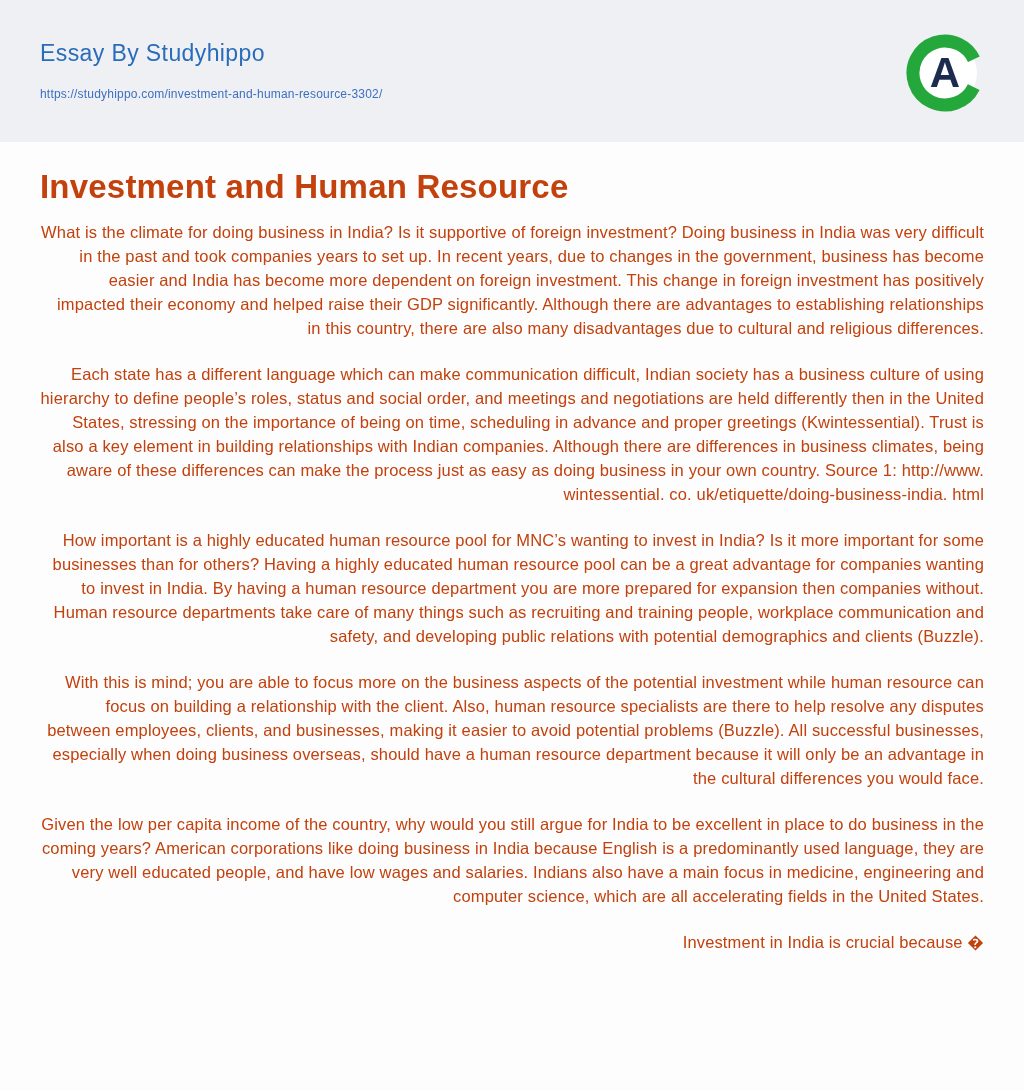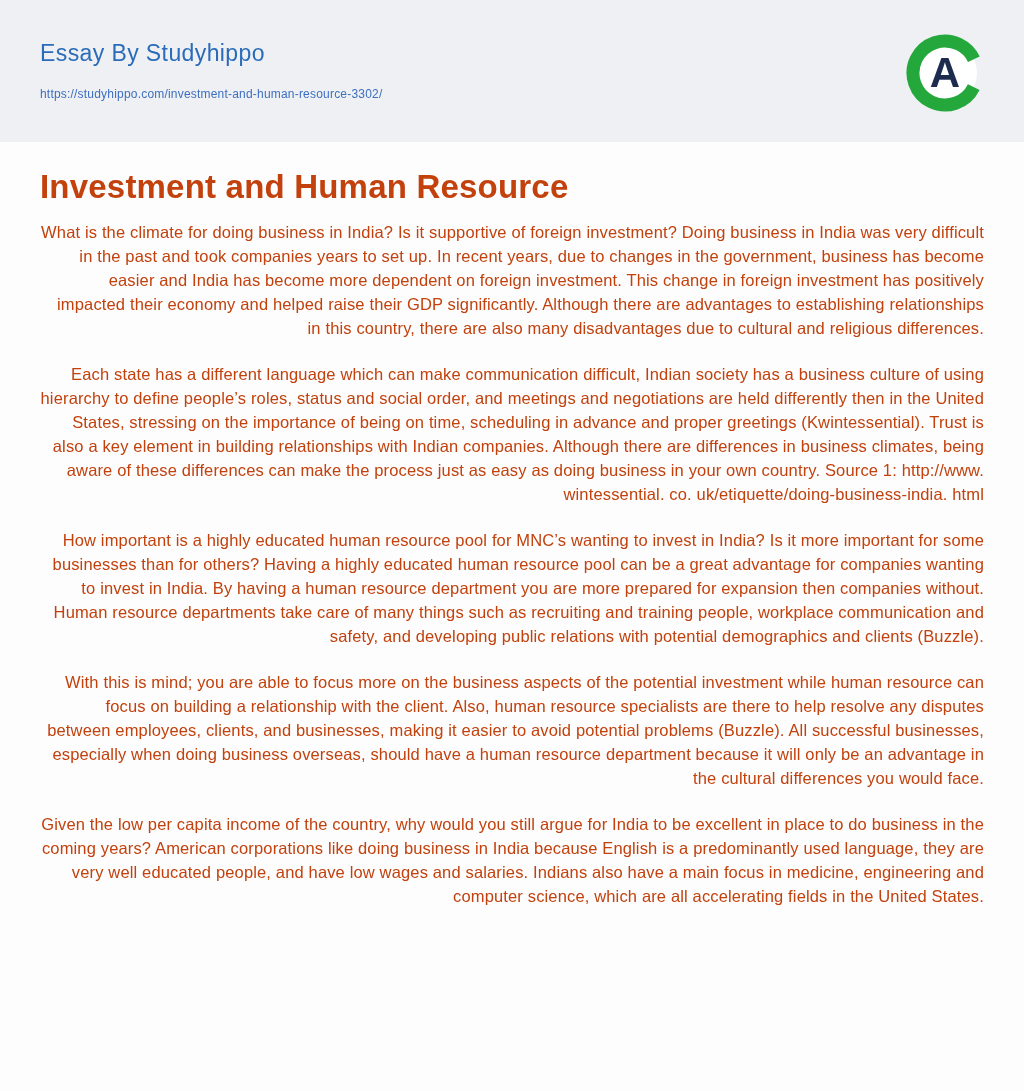--- a/index.html
+++ b/index.html
@@ -77,15 +77,16 @@
     </div>
   </header>
 
   <main class="content">
     <h1 class="title">Investment and Human Resource</h1>
     <p class="para">What is the climate for doing business in India? Is it supportive of foreign investment? Doing business in India was very difficult in the past and took companies years to set up. In recent years, due to changes in the government, business has become easier and India has become more dependent on foreign investment. This change in foreign investment has positively impacted their economy and helped raise their GDP significantly. Although there are advantages to establishing relationships in this country, there are also many disadvantages due to cultural and religious differences.</p>
     <p class="para">Each state has a different language which can make communication difficult, Indian society has a business culture of using hierarchy to define people’s roles, status and social order, and meetings and negotiations are held differently then in the United States, stressing on the importance of being on time, scheduling in advance and proper greetings (Kwintessential). Trust is also a key element in building relationships with Indian companies. Although there are differences in business climates, being aware of these differences can make the process just as easy as doing business in your own country. Source 1: http://www. wintessential. co. uk/etiquette/doing-business-india. html</p>
     <p class="para">How important is a highly educated human resource pool for MNC’s wanting to invest in India? Is it more important for some businesses than for others? Having a highly educated human resource pool can be a great advantage for companies wanting to invest in India. By having a human resource department you are more prepared for expansion then companies without. Human resource departments take care of many things such as recruiting and training people, workplace communication and safety, and developing public relations with potential demographics and clients (Buzzle).</p>
     <p class="para">With this is mind; you are able to focus more on the business aspects of the potential investment while human resource can focus on building a relationship with the client. Also, human resource specialists are there to help resolve any disputes between employees, clients, and businesses, making it easier to avoid potential problems (Buzzle). All successful businesses, especially when doing business overseas, should have a human resource department because it will only be an advantage in the cultural differences you would face.</p>
     <p class="para">Given the low per capita income of the country, why would you still argue for India to be excellent in place to do business in the coming years? American corporations like doing business in India because English is a predominantly used language, they are very well educated people, and have low wages and salaries. Indians also have a main focus in medicine, engineering and computer science, which are all accelerating fields in the United States.</p>
+    <p class="para">Investment in India is crucial because �</p>
   </main>
 
 </div>
 
 </body></html>

